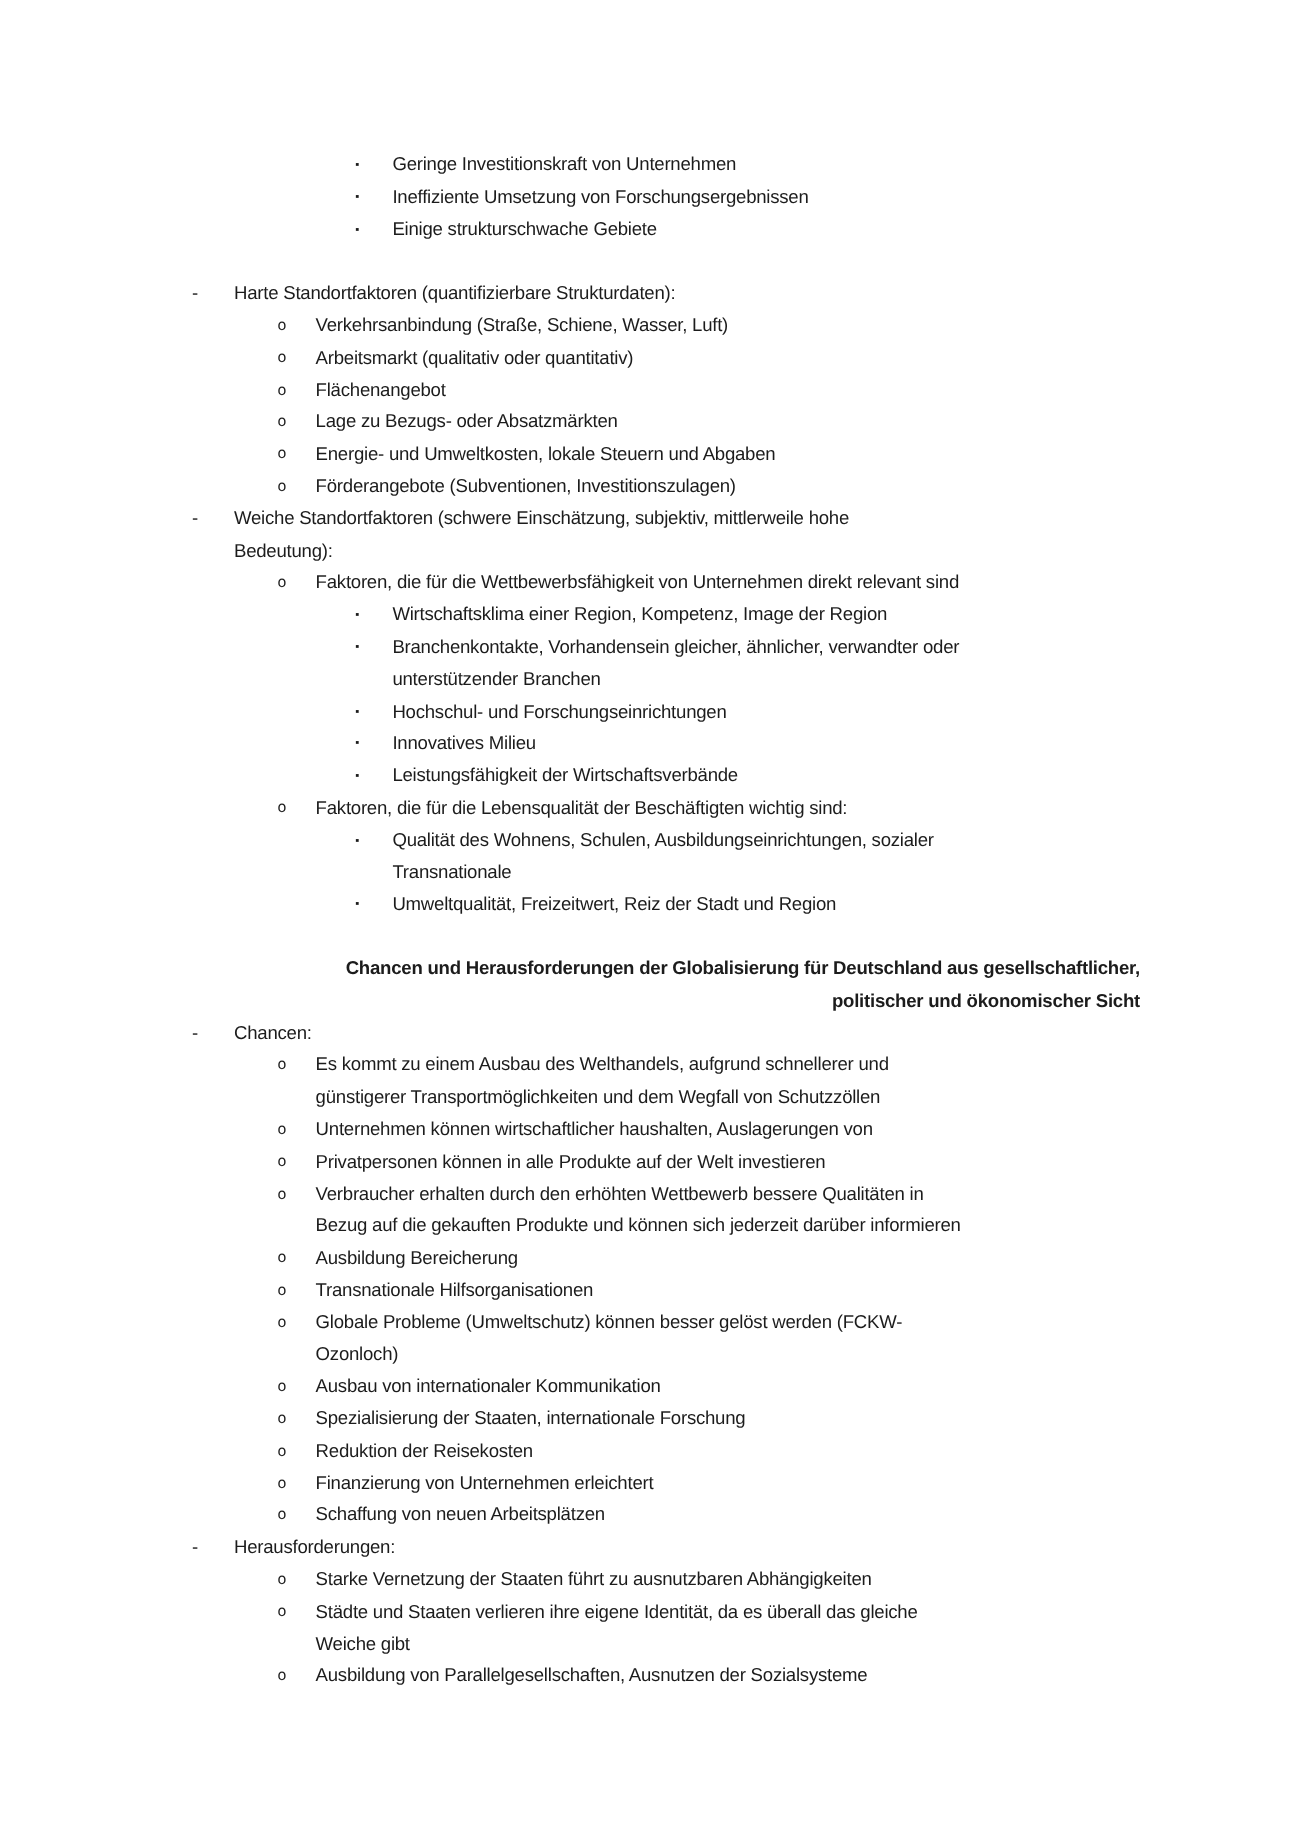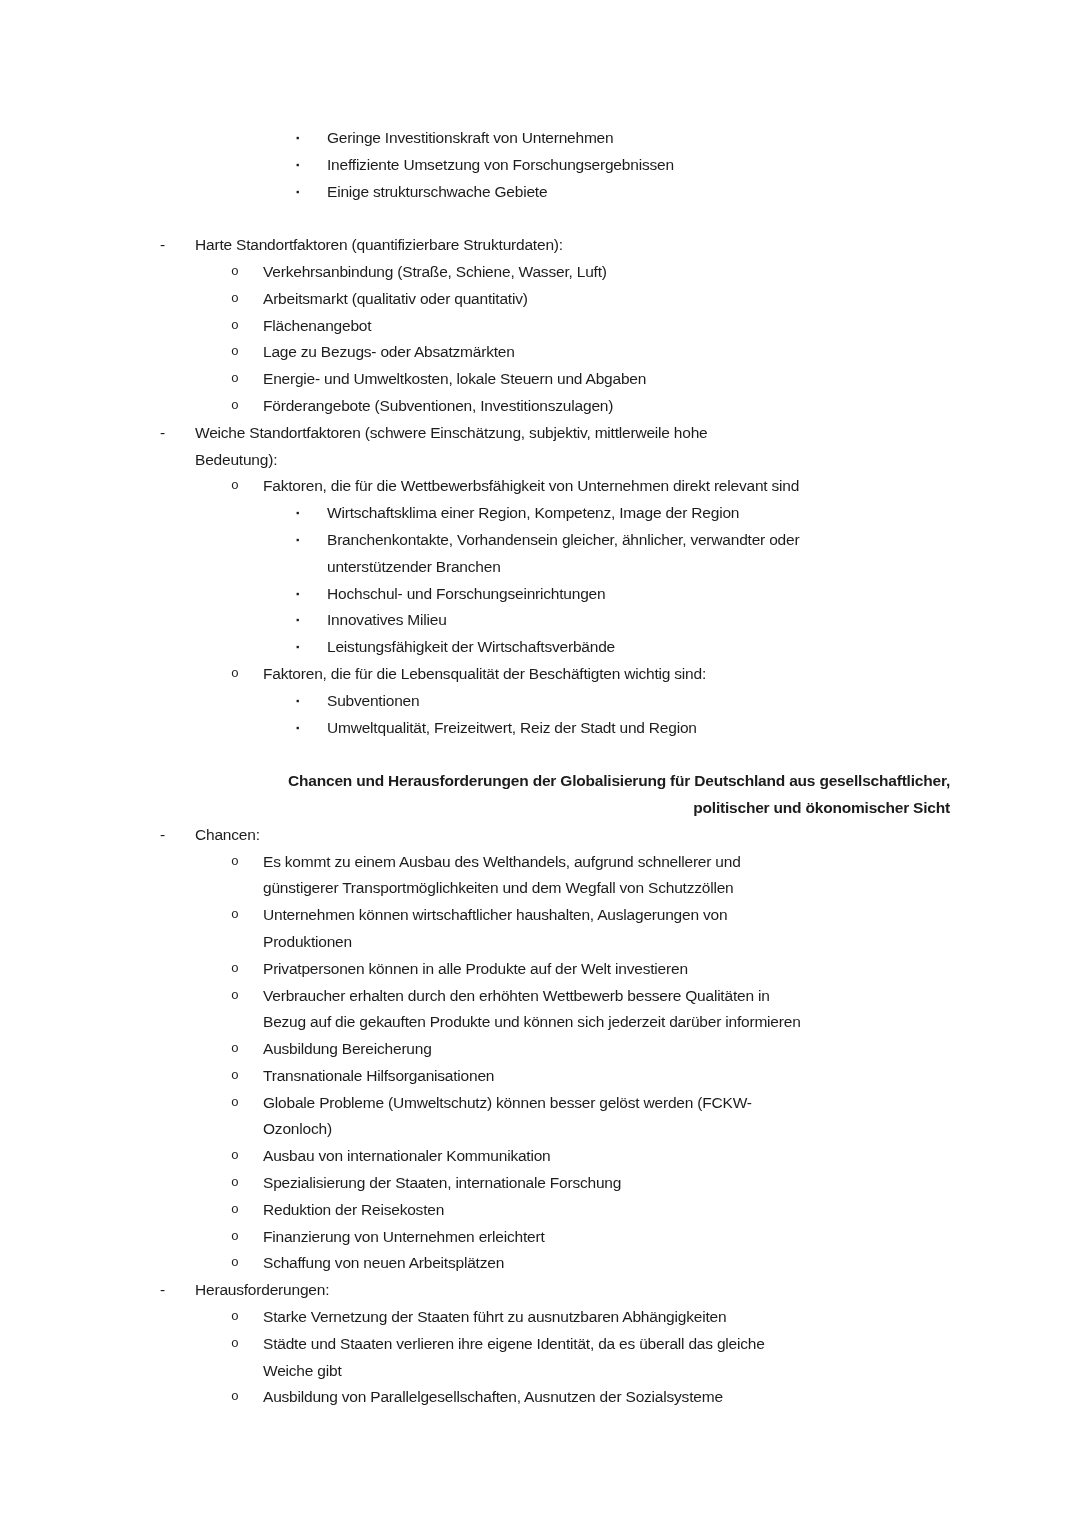--- a/index.html
+++ b/index.html
@@ -42,34 +42,33 @@
     <div class="li l1"><span class="b">-</span><span>Weiche Standortfaktoren (schwere Einschätzung, subjektiv, mittlerweile hohe</span></div>
     <div class="li l1"><span>Bedeutung):</span></div>
     <div class="li l2"><span class="b">o</span><span>Faktoren, die für die Wettbewerbsfähigkeit von Unternehmen direkt relevant sind</span></div>
     <div class="li l3"><span class="b">▪</span><span>Wirtschaftsklima einer Region, Kompetenz, Image der Region</span></div>
     <div class="li l3"><span class="b">▪</span><span>Branchenkontakte, Vorhandensein gleicher, ähnlicher, verwandter oder</span></div>
     <div class="li l3"><span>unterstützender Branchen</span></div>
     <div class="li l3"><span class="b">▪</span><span>Hochschul- und Forschungseinrichtungen</span></div>
     <div class="li l3"><span class="b">▪</span><span>Innovatives Milieu</span></div>
     <div class="li l3"><span class="b">▪</span><span>Leistungsfähigkeit der Wirtschaftsverbände</span></div>
     <div class="li l2"><span class="b">o</span><span>Faktoren, die für die Lebensqualität der Beschäftigten wichtig sind:</span></div>
-    <div class="li l3"><span class="b">▪</span></div>
-    <div class="li l3"><span>Subventionen</span></div>
+    <div class="li l3"><span class="b">▪</span><span>Qualität des Wohnens, Schulen, Ausbildungseinrichtungen, sozialer</span></div>
+    <div class="li l3"><span>Transnationale</span></div>
     <div class="li l3"><span class="b">▪</span><span>Umweltqualität, Freizeitwert, Reiz der Stadt und Region</span></div>
 
     <div class="heading">
       <div class="hline">Chancen und Herausforderungen der Globalisierung für Deutschland aus gesellschaftlicher,</div>
       <div class="hline">politischer und ökonomischer Sicht</div>
     </div>
 
     <div class="li l1"><span class="b">-</span><span>Chancen:</span></div>
     <div class="li l2"><span class="b">o</span><span>Es kommt zu einem Ausbau des Welthandels, aufgrund schnellerer und</span></div>
     <div class="li l2"><span>günstigerer Transportmöglichkeiten und dem Wegfall von Schutzzöllen</span></div>
     <div class="li l2"><span class="b">o</span><span>Unternehmen können wirtschaftlicher haushalten, Auslagerungen von</span></div>
-    <div class="li l2"><span>Produktionen</span></div>
     <div class="li l2"><span class="b">o</span><span>Privatpersonen können in alle Produkte auf der Welt investieren</span></div>
     <div class="li l2"><span class="b">o</span><span>Verbraucher erhalten durch den erhöhten Wettbewerb bessere Qualitäten in</span></div>
     <div class="li l2"><span>Bezug auf die gekauften Produkte und können sich jederzeit darüber informieren</span></div>
     <div class="li l2"><span class="b">o</span><span>Ausbildung Bereicherung</span></div>
     <div class="li l2"><span class="b">o</span><span>Transnationale Hilfsorganisationen</span></div>
     <div class="li l2"><span class="b">o</span><span>Globale Probleme (Umweltschutz) können besser gelöst werden (FCKW-</span></div>
     <div class="li l2"><span>Ozonloch)</span></div>
     <div class="li l2"><span class="b">o</span><span>Ausbau von internationaler Kommunikation</span></div>
     <div class="li l2"><span class="b">o</span><span>Spezialisierung der Staaten, internationale Forschung</span></div>
     <div class="li l2"><span class="b">o</span><span>Reduktion der Reisekosten</span></div>

